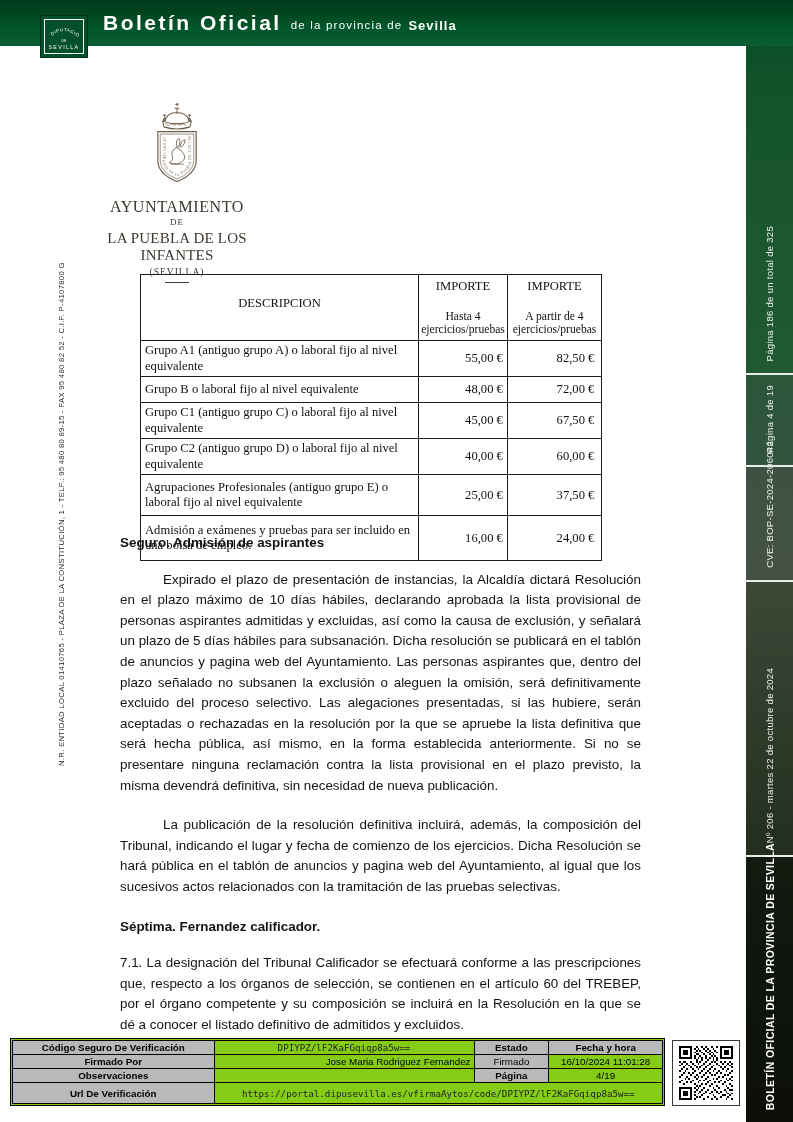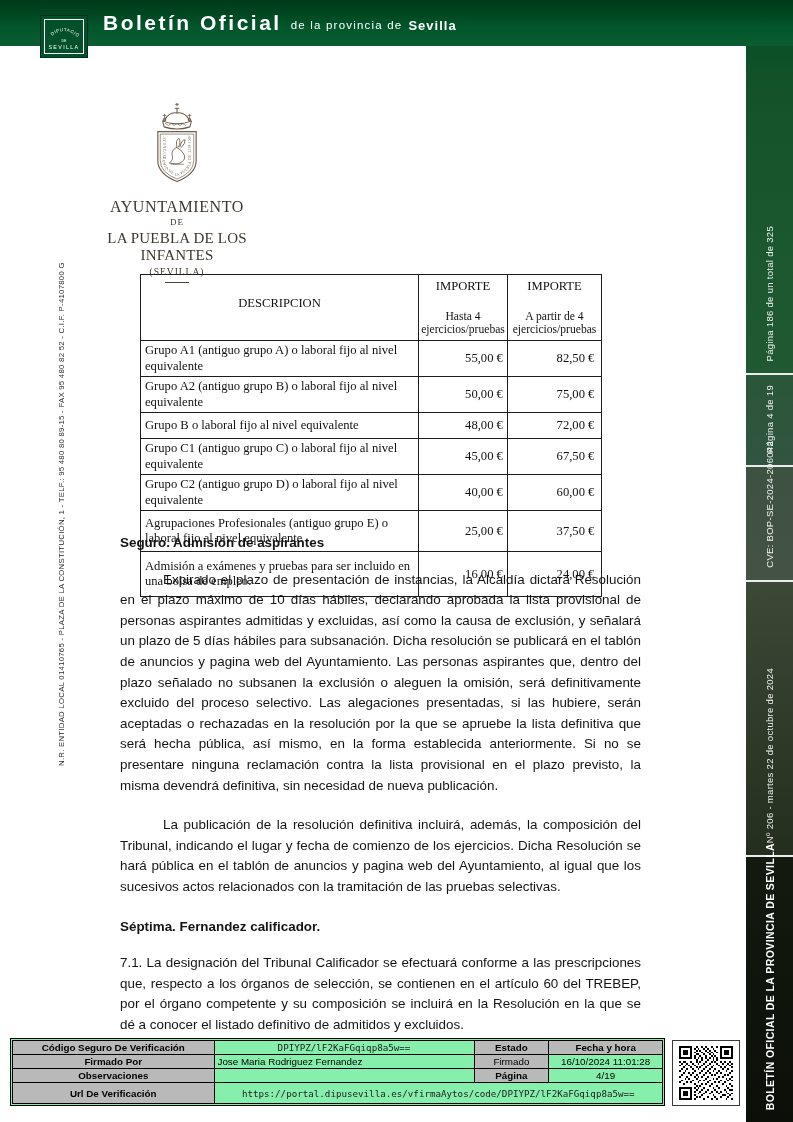--- a/index.html
+++ b/index.html
@@ -55,25 +55,25 @@
 
   
   .doc{position:absolute;left:120px;top:533px;width:521px;font-size:13.4px;line-height:20.6px;color:#141414;text-align:justify;}
   .doc h3{font-size:13.4px;font-weight:bold;margin:0;text-align:left;}
   .doc p{margin:0;text-indent:43px;}
   .doc p.noindent{text-indent:0;}
   .mt1{margin-top:16px!important;}
   .mt2{margin-top:19px!important;}
 
   
-  .verify-wrap{position:absolute;left:10px;top:1038px;width:655px;border:1.5px solid #000;padding:1px;background:#86efac;box-sizing:border-box;}
+  .verify-wrap{position:absolute;left:10px;top:1038px;width:655px;border:1.5px solid #000;padding:1px;background:#84cc16;box-sizing:border-box;}
   table.verify{width:100%;border-collapse:collapse;font-size:9.8px;color:#000;table-layout:fixed;}
   table.verify td{border:1px solid #000;height:13px;padding:0 3px;overflow:hidden;white-space:nowrap;}
   td.lbl{background:#b9b9b9;font-weight:bold;text-align:center;}
-  td.val{text-align:left;}
+  td.val{text-align:right;}
   td.valc{text-align:center;}
   td.mono{font-family:"DejaVu Sans Mono",monospace;font-size:9.2px;text-align:center;color:#222;}
   tr.url-row td{height:20px;}
 
   
   .qr-box{position:absolute;left:672px;top:1040px;width:68px;height:66px;border:1.5px solid #3a3a3a;background:#fff;display:flex;align-items:center;justify-content:center;box-sizing:border-box;}
   .qr-box svg{width:54px;height:54px;}
 </style>
 </head>
 <body>
@@ -176,25 +176,20 @@
         <div class="imp-title">IMPORTE</div>
         <div class="imp-sub">A partir de 4 ejercicios/pruebas</div>
       </th>
     </tr>
     <tr class="r-s">
       <td class="fdesc">Grupo A1 (antiguo grupo A) o laboral fijo al nivel equivalente</td>
       <td class="famt">55,00 €</td>
       <td class="famt">82,50 €</td>
     </tr>
     <tr class="r-s">
-      <td class="fdesc">Grupo A2 (antiguo grupo B) o laboral fijo al nivel equivalente</td>
-      <td class="famt">50,00 €</td>
-      <td class="famt">75,00 €</td>
-    </tr>
-    <tr class="r-s">
       <td class="fdesc">Grupo B o laboral fijo al nivel equivalente</td>
       <td class="famt">48,00 €</td>
       <td class="famt">72,00 €</td>
     </tr>
     <tr class="r-s">
       <td class="fdesc">Grupo C1 (antiguo grupo C) o laboral fijo al nivel equivalente</td>
       <td class="famt">45,00 €</td>
       <td class="famt">67,50 €</td>
     </tr>
     <tr class="r-s">

